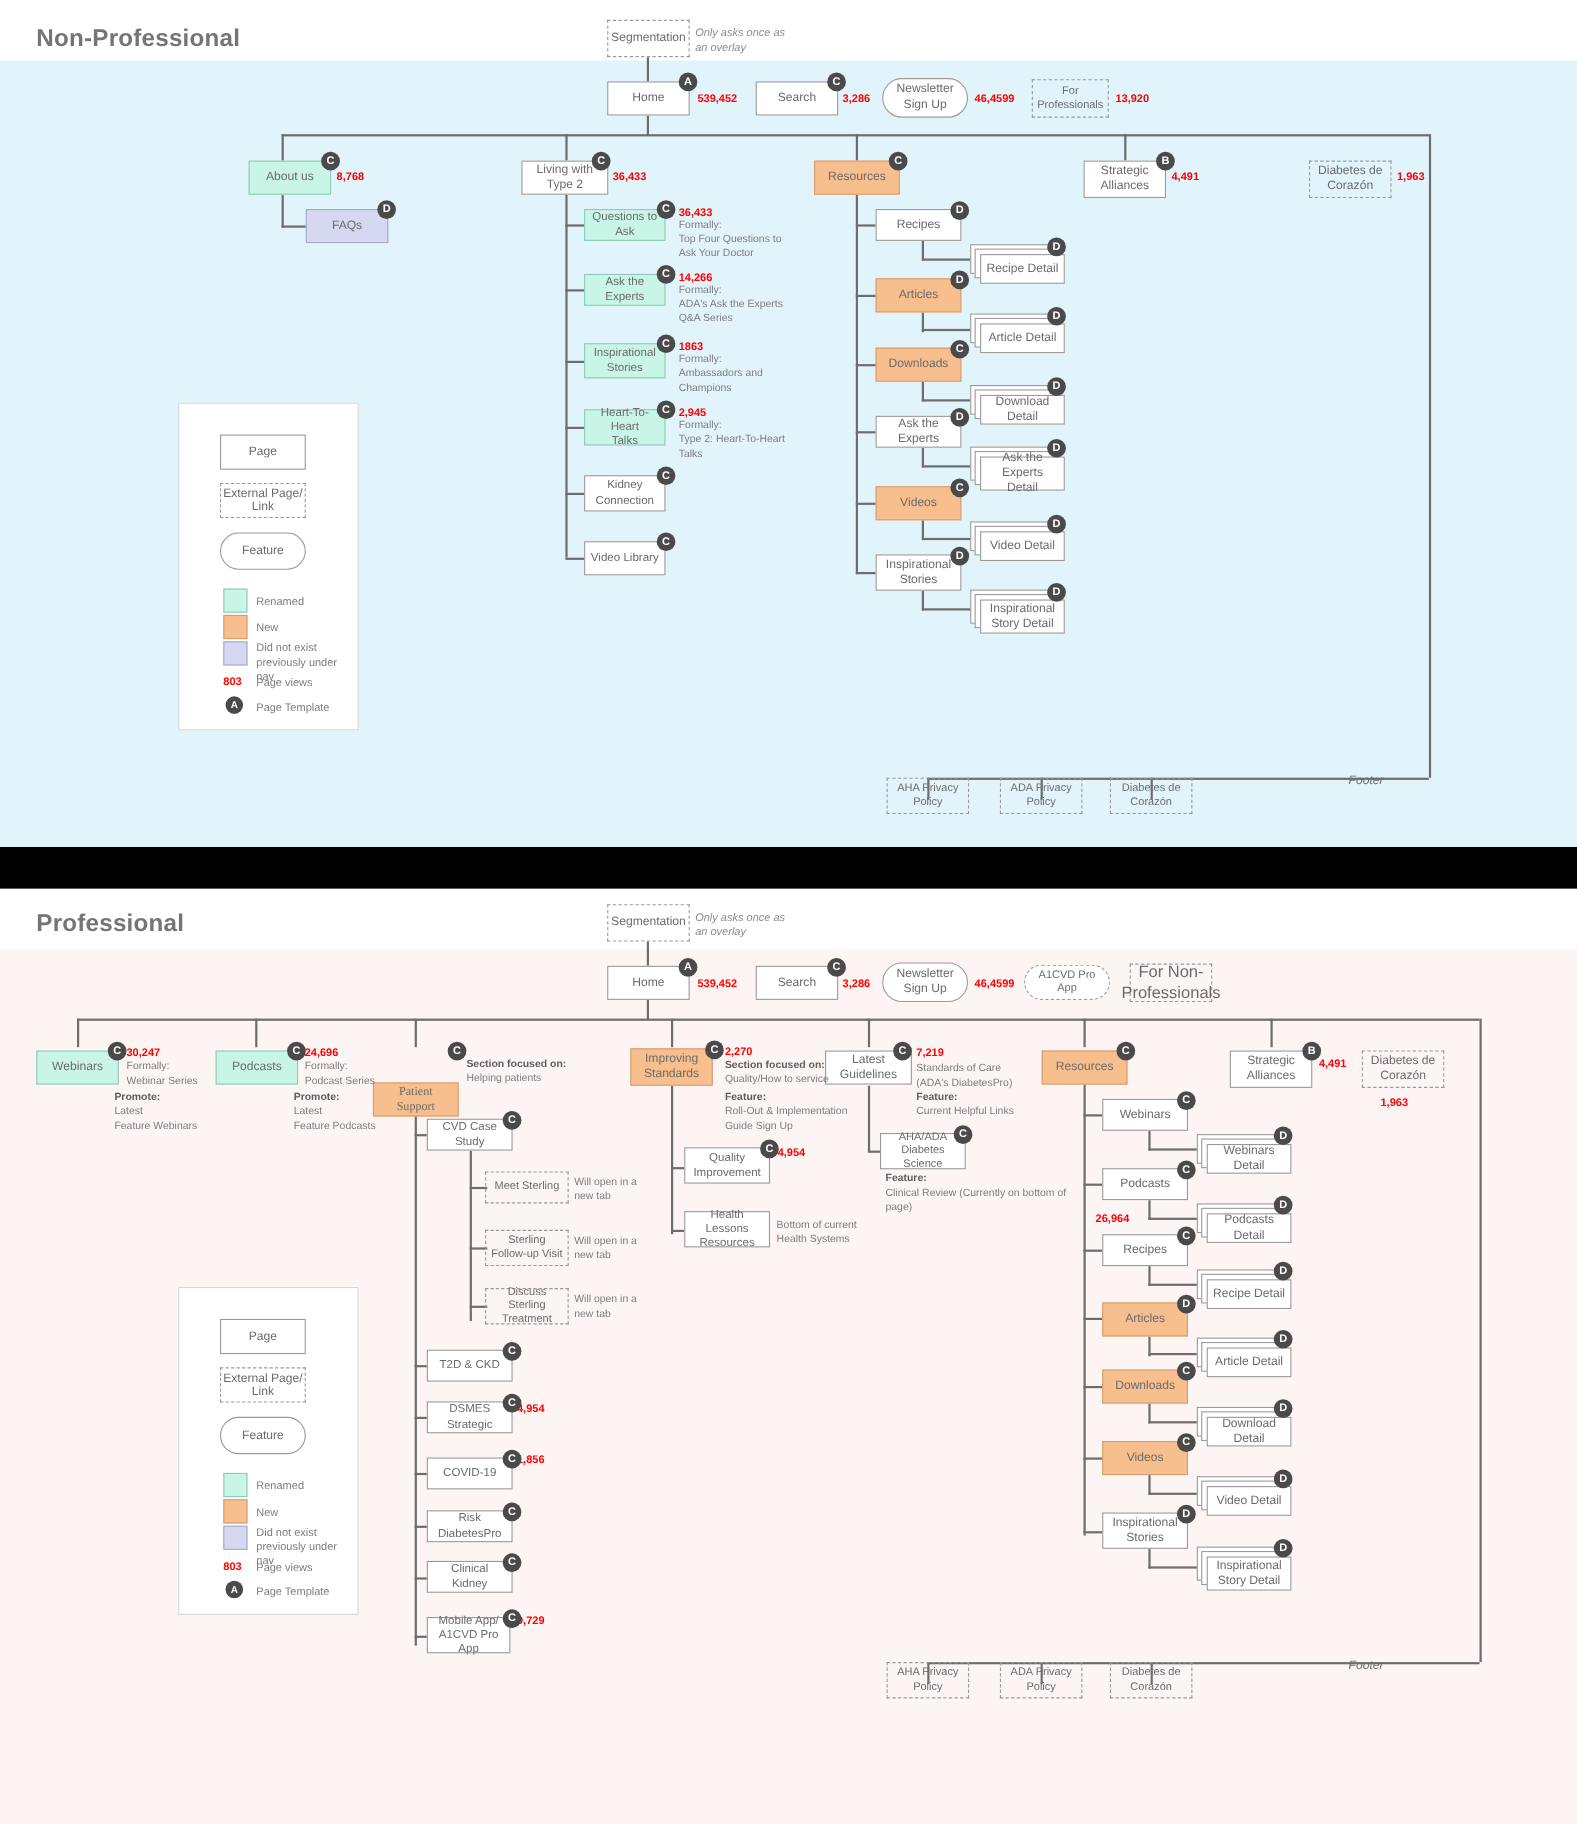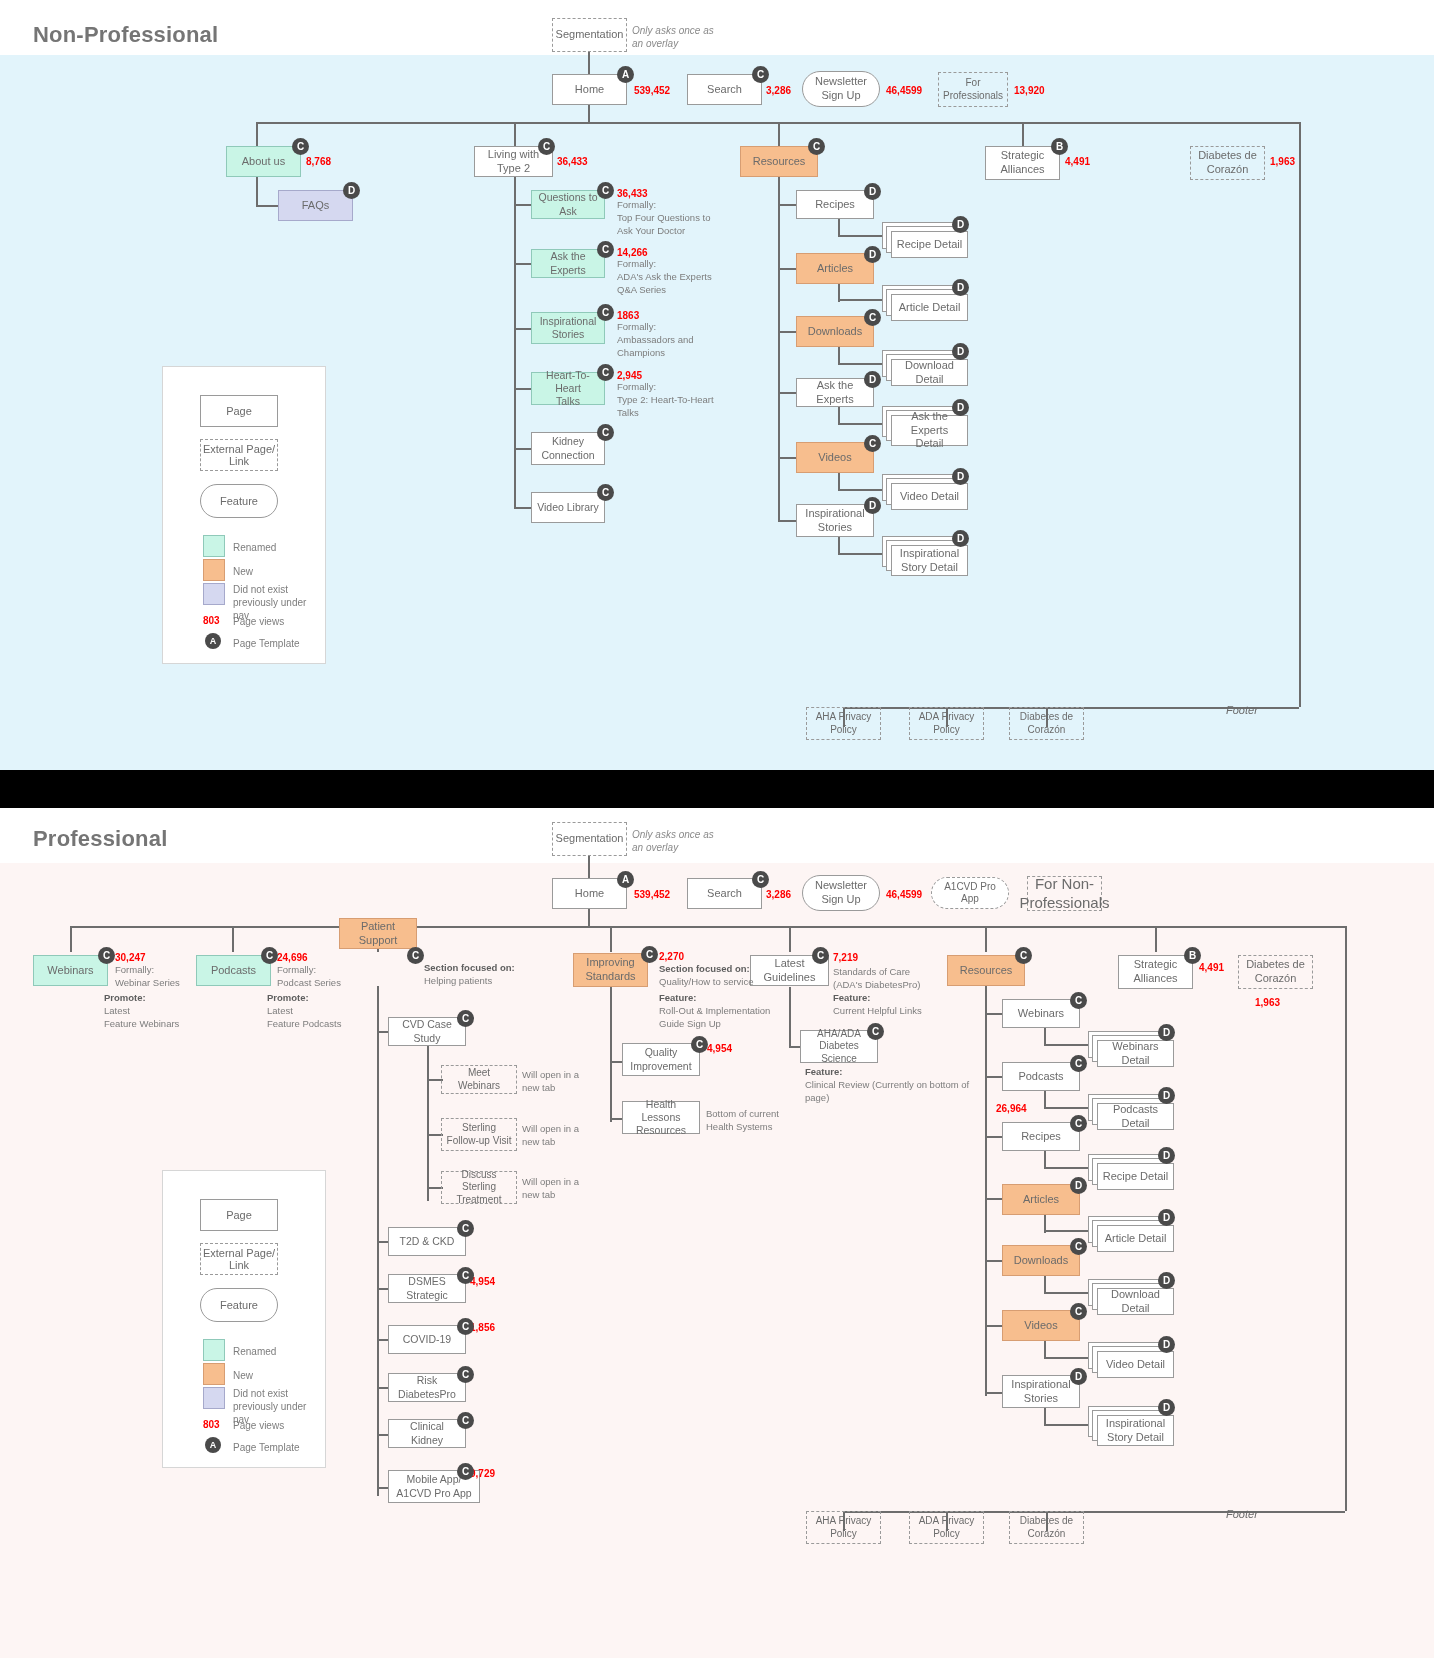--- a/index.html
+++ b/index.html
@@ -365,21 +365,21 @@
 
   <div class="node renamed" style="left:196px; top:955px; width:75px; height:31px;">Podcasts</div>
   <div class="badge" style="left:261px; top:947px;">C</div>
   <div class="views" style="left:277px; top:952px;">24,696</div>
   <div class="note" style="left:277px; top:964px; width:95px; white-space:pre-line;">Formally:
 Podcast Series</div>
 
   <div class="note" style="left:104px; top:992px; width:110px;"><b>Promote:</b><br>Latest<br>Feature Webinars</div>
   <div class="note" style="left:267px; top:992px; width:110px;"><b>Promote:</b><br>Latest<br>Feature Podcasts</div>
 
-  <div class="node new" style="left:339px; top:918px; width:78px; height:31px;">Patient Support</div>
+  <div class="node new" style="left:339px; top:984px; width:78px; height:31px;font-family:Liberation Serif, serif;">Patient Support</div>
   <div class="badge" style="left:407px; top:947px;">C</div>
   <div class="note" style="left:424px; top:962px; width:130px;"><b>Section focused on:</b><br>Helping patients</div>
 
   <div class="node new" style="left:573px; top:953px; width:75px; height:34px; white-space:pre-line;">Improving
 Standards</div>
   <div class="badge" style="left:641px; top:946px;">C</div>
   <div class="views" style="left:659px; top:951px;">2,270</div>
   <div class="note" style="left:659px; top:963px; width:135px;"><b>Section focused on:</b><br>Quality/How to service</div>
   <div class="note" style="left:659px; top:992px; width:135px;"><b>Feature:</b><br>Roll-Out &amp; Implementation<br>Guide Sign Up</div>
 
@@ -402,21 +402,21 @@
   <div class="views" style="left:1255px; top:997px;">1,963</div>
 
   <div class="ln lnv" style="left:377px; top:986px; height:510px;"></div>
 
   <div class="ln lnh" style="left:377px; top:1031px; width:13px;"></div>
   <div class="node" style="left:388px; top:1017px; width:78px; height:29px; font-size:10.5px;">CVD Case Study</div>
   <div class="badge" style="left:457px; top:1010px;">C</div>
 
   <div class="ln lnv" style="left:427px; top:1046px; height:155px;"></div>
   <div class="ln lnh" style="left:427px; top:1079px; width:16px;"></div>
-  <div class="node dashed" style="left:441px; top:1065px; width:76px; height:29px; font-size:10px;">Meet Webinars</div>
+  <div class="node dashed" style="left:441px; top:1065px; width:76px; height:29px; font-size:10px;">Meet Sterling</div>
   <div class="note" style="left:522px; top:1069px; width:70px; white-space:pre-line;">Will open in a
 new tab</div>
 
   <div class="ln lnh" style="left:427px; top:1134px; width:16px;"></div>
   <div class="node dashed" style="left:441px; top:1118px; width:76px; height:33px; white-space:pre-line; font-size:10px;">Sterling
 Follow-up Visit</div>
   <div class="note" style="left:522px; top:1123px; width:70px; white-space:pre-line;">Will open in a
 new tab</div>
 
   <div class="ln lnh" style="left:427px; top:1187px; width:16px;"></div>
@@ -441,21 +441,21 @@
 
   <div class="ln lnh" style="left:377px; top:1387px; width:13px;"></div>
   <div class="node" style="left:388px; top:1373px; width:78px; height:29px; font-size:10.5px;">Risk DiabetesPro</div>
   <div class="badge" style="left:457px; top:1366px;">C</div>
 
   <div class="ln lnh" style="left:377px; top:1434px; width:13px;"></div>
   <div class="node" style="left:388px; top:1419px; width:78px; height:29px; font-size:10.5px;">Clinical Kidney</div>
   <div class="badge" style="left:457px; top:1412px;">C</div>
 
   <div class="ln lnh" style="left:377px; top:1487px; width:13px;"></div>
-  <div class="node" style="left:388px; top:1470px; width:92px; height:33px; white-space:pre-line; font-size:10.5px;">Mobile App/
+  <div class="node" style="left:388px; top:1470px; width:76px; height:33px; white-space:pre-line; font-size:10.5px;">Mobile App/
 A1CVD Pro App</div>
   <div class="badge" style="left:457px; top:1463px;">C</div>
   <div class="views" style="left:470px; top:1468px;">9,729</div>
 
   <div class="ln lnv" style="left:610px; top:987px; height:135px;"></div>
   <div class="ln lnh" style="left:610px; top:1061px; width:13px;"></div>
   <div class="node" style="left:622px; top:1043px; width:78px; height:33px; white-space:pre-line; font-size:10.5px;">Quality
 Improvement</div>
   <div class="badge" style="left:691px; top:1036px;">C</div>
   <div class="views" style="left:707px; top:1043px;">4,954</div>

